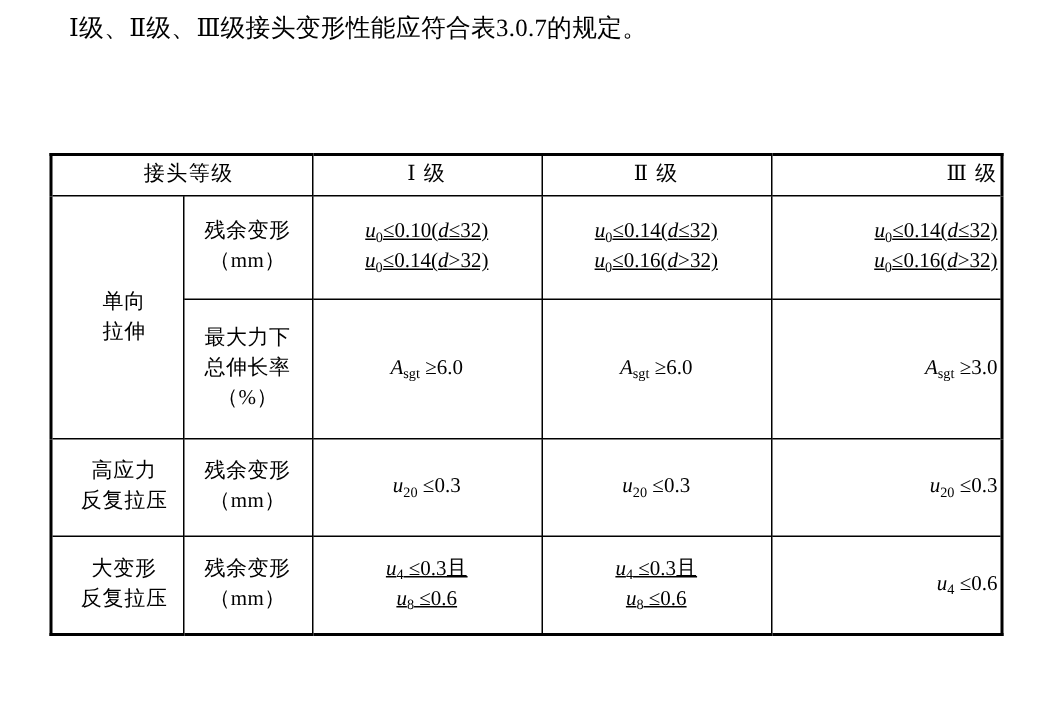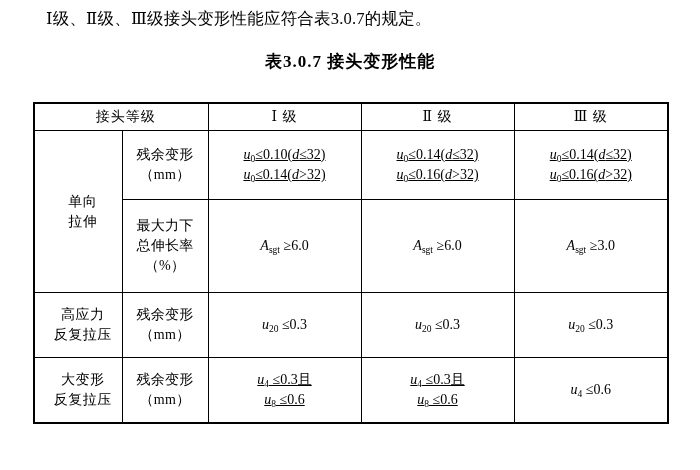--- a/index.html
+++ b/index.html
@@ -49,21 +49,21 @@
   }
   table.spec td {
     border: 1px solid #000000;
     text-align: center;
     vertical-align: middle;
     font-size: 14px;
     padding: 3px 2px;
     line-height: 1.45;
   }
   table.spec td.outer-l { border-left-width: 2px; padding-left: 11px; }
-  table.spec td.outer-r { border-right-width: 2px; }
+  table.spec td.outer-r { border-right-width: 2px; text-align: right; }
   table.spec tr.first-row td { border-top-width: 2px; }
   table.spec tr.last-row td { border-bottom-width: 2px; }
 
   col.c1 { width: 88px; }
   col.c2 { width: 86px; }
   col.c3 { width: 153px; }
   col.c4 { width: 153px; }
   col.c5 { width: 154px; }
 
   .hdr {
@@ -98,21 +98,20 @@
   .tall2 { height: 86px; }
   .tall3 { height: 58px; margin-left: 38px; }
 </style>
 </head>
 <body>
 
 <div class="page">
 
   <div class="intro-line">Ⅰ级、Ⅱ级、Ⅲ级接头变形性能应符合表3.0.7的规定。</div>
 
-  <div class="table-title">表3.0.7  接头变形性能</div>
 
   <table class="spec">
     <colgroup>
       <col class="c1">
         <col class="c2">
         <col class="c3">
         <col class="c4">
         <col class="c5">
     </colgroup>
     <tbody>

